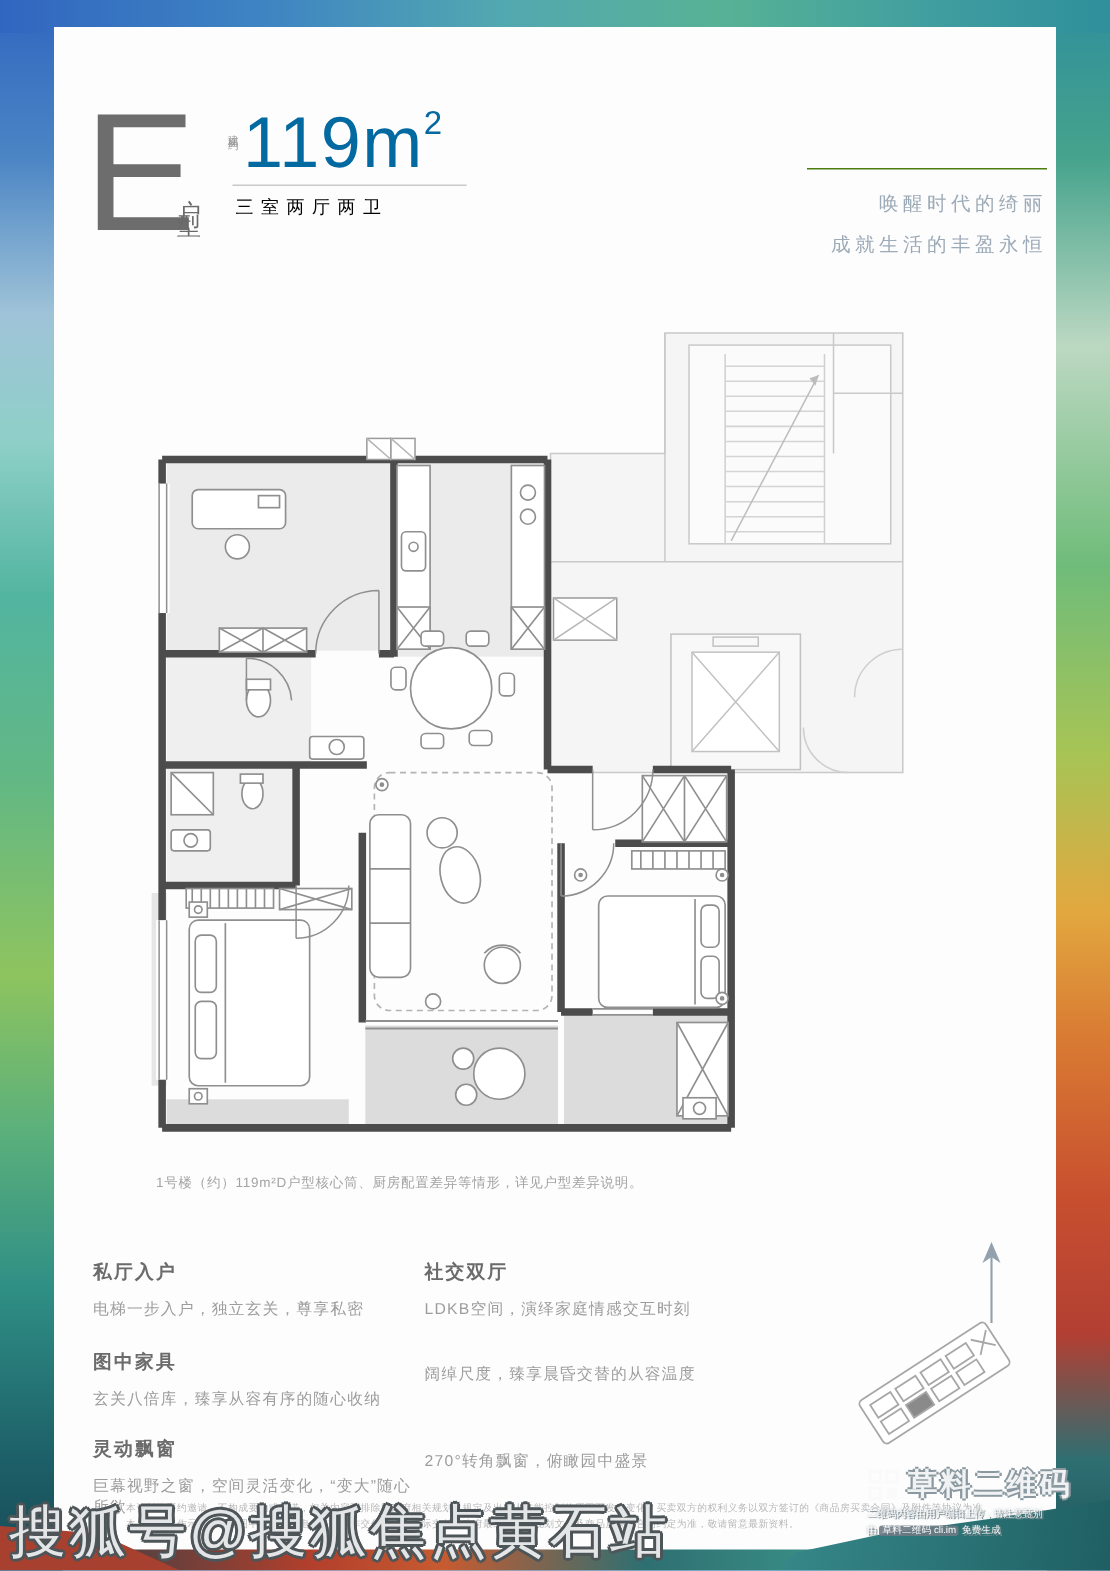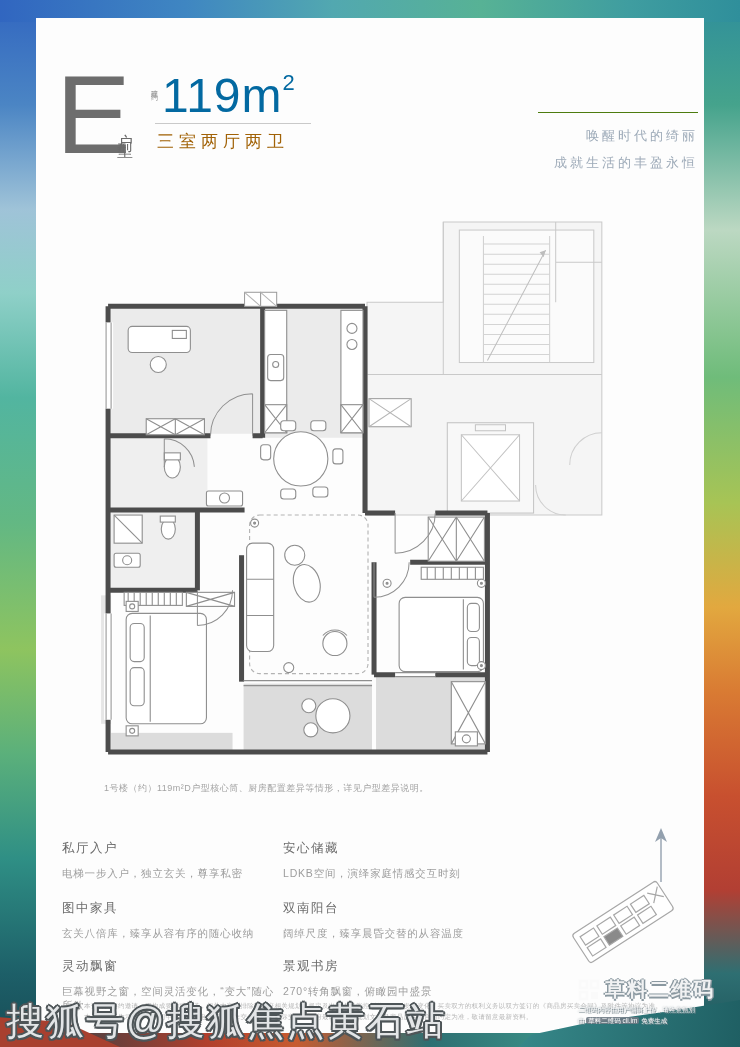--- a/index.html
+++ b/index.html
@@ -26,29 +26,29 @@
     clip-path:polygon(0 10%,55% 25%,100% 100%,0 100%);}
   
   .page{position:absolute;z-index:2;left:36px;top:18px;right:36px;bottom:14px;background:#fdfdfd;}
   .abs{position:absolute;}
   .type-letter{left:20px;top:44px;font-size:112px;line-height:.94;color:#6d6d6d;}
   .type-label{left:78px;top:102px;writing-mode:vertical-rl;font-size:16px;letter-spacing:10px;color:#6a6a6a;}
   .area-prefix{left:113px;top:66px;writing-mode:vertical-rl;font-size:7px;letter-spacing:2px;color:#9a9a9a;}
   .area-value{left:126px;top:50px;font-size:48px;color:#0369a1;letter-spacing:1px;}
   .area-value sup{font-size:22px;vertical-align:22px;}
   .area-underline{left:119px;top:105px;width:156px;height:1px;background:#c9c9c9;}
-  .layout-text{left:121px;top:112px;font-size:17px;letter-spacing:5px;color:#a16207;}
+  .layout-text{left:121px;top:112px;font-size:12px;letter-spacing:5px;color:#000000;}
   .tagline{right:6px;top:94px;width:160px;text-align:right;border-top:1px solid #4d7c0f;padding-top:9px;
     font-size:13px;line-height:27px;letter-spacing:3px;color:#9daab8;}
   .floorplan{left:58px;top:196px;}
   .plan-caption{left:68px;top:764px;font-size:9px;letter-spacing:.5px;color:#a3a3a3;}
   .compass{left:612px;top:808px;}
   .keyplan{left:529px;top:852px;}
   .feature{width:215px;}
-  .feature .f-title{font-size:12.5px;font-weight:normal;letter-spacing:1.5px;color:#6b6b6b;}
+  .feature .f-title{font-size:12.5px;font-weight:bold;letter-spacing:1.5px;color:#6b6b6b;}
   .feature .f-desc{margin-top:9px;font-size:10.5px;letter-spacing:.8px;color:#9d9d9d;line-height:14px;}
   .f1{left:26px;top:822px;} .f2{left:247px;top:822px;}
   .f3{left:26px;top:882px;} .f4{left:247px;top:882px;}
   .f5{left:26px;top:940px;} .f6{left:247px;top:940px;}
   .disclaimer{left:48px;top:982px;width:592px;font-size:6.5px;line-height:11px;color:#b8b8b8;letter-spacing:.3px;}
   
   .wm-sohu{position:absolute;z-index:4;left:6px;top:996px;font-size:38px;font-weight:normal;letter-spacing:2px;
     color:rgba(240,242,243,.92);
     text-shadow:2px 0 0 #4e5558,-2px 0 0 #4e5558,0 2px 0 #4e5558,0 -2px 0 #4e5558,1.5px 1.5px 0 #4e5558,-1.5px 1.5px 0 #4e5558,1.5px -1.5px 0 #4e5558,-1.5px -1.5px 0 #4e5558;}
   .wm-qr{position:absolute;z-index:4;left:578px;top:976px;width:160px;text-align:center;}
@@ -252,37 +252,35 @@
       <rect x="16" y="2" width="16" height="10"></rect>
       <path d="M36,-11 L48,1 M48,-11 L36,1" fill="none"></path>
     </g>
   </svg>
 
   <div class="abs feature f1">
     <div class="f-title">私厅入户</div>
     <div class="f-desc">电梯一步入户，独立玄关，尊享私密</div>
   </div>
   <div class="abs feature f2">
-    <div class="f-title">安心储藏</div>
+    <div class="f-title">社交双厅</div>
     <div class="f-desc">LDKB空间，演绎家庭情感交互时刻</div>
   </div>
   <div class="abs feature f3">
     <div class="f-title">图中家具</div>
     <div class="f-desc">玄关八倍库，臻享从容有序的随心收纳</div>
   </div>
   <div class="abs feature f4">
-    <div class="f-title">双南阳台</div>
     <div class="f-desc">阔绰尺度，臻享晨昏交替的从容温度</div>
   </div>
   <div class="abs feature f5">
     <div class="f-title">灵动飘窗</div>
     <div class="f-desc">巨幕视野之窗，空间灵活变化，“变大”随心所欲</div>
   </div>
   <div class="abs feature f6">
-    <div class="f-title">景观书房</div>
     <div class="f-desc">270°转角飘窗，俯瞰园中盛景</div>
   </div>
 
   <div class="abs disclaimer">
     <div>本资料为要约邀请，不构成要约或承诺，相关内容不排除因政府相关规划、规定及出卖人未能控制的原因而发生变化，买卖双方的权利义务以双方签订的《商品房买卖合同》及附件等协议为准。</div>
     <div>本户型图仅作示意参考，图中家具、家电、装饰等非交付标准，实际交付以政府最终审批的规划文件及商品房买卖合同约定为准，敬请留意最新资料。</div>
   </div>
 </div>
 
 <div class="art art-teal-br"></div>

